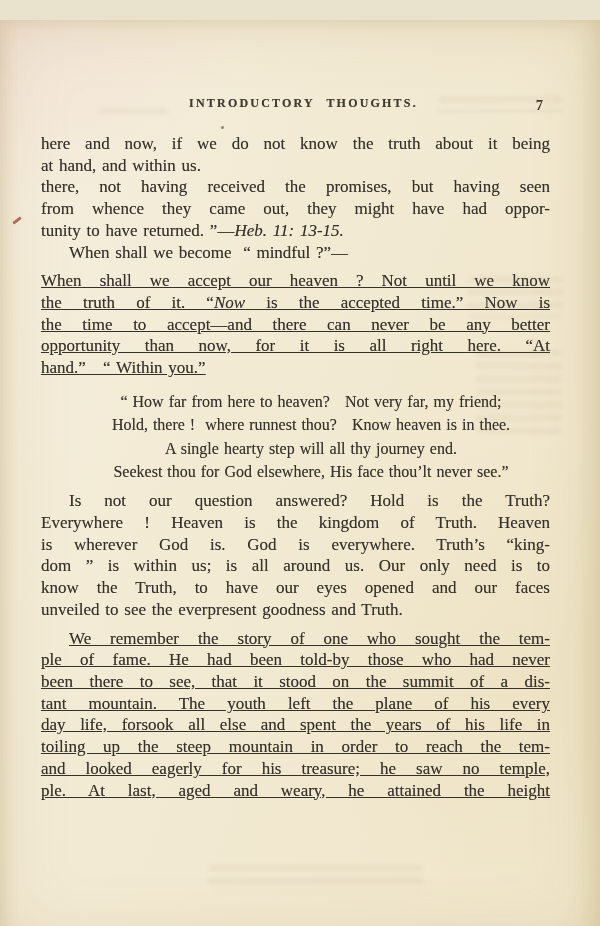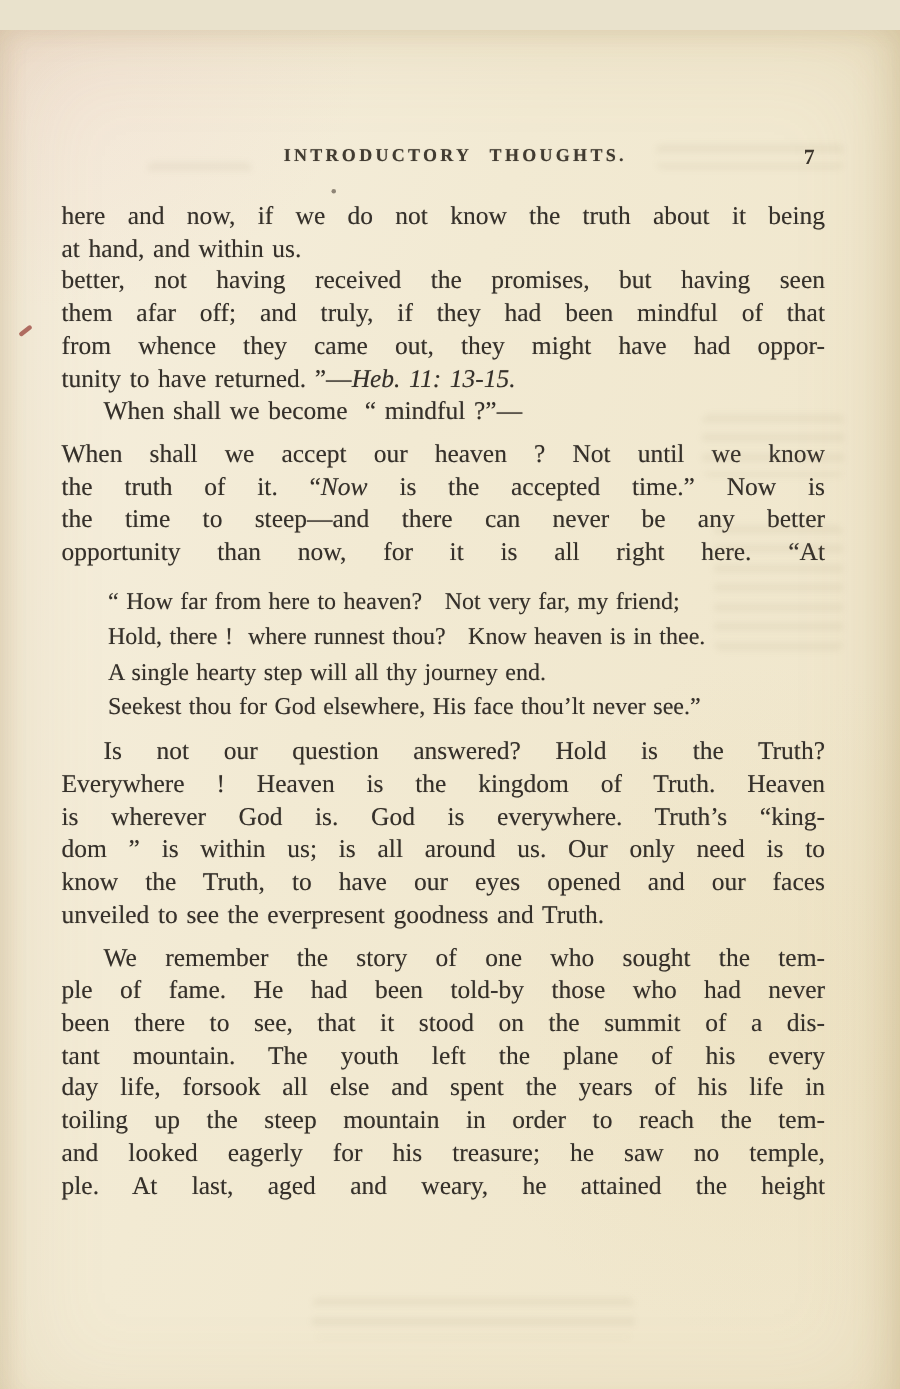--- a/index.html
+++ b/index.html
@@ -41,35 +41,35 @@
     font-size: 14.5px; font-weight: bold;
     color: #3a342c;
   }
   
   .text-column {
     position: absolute; left: 41px; right: 50px; top: 113px;
     font-size: 17px; line-height: 21.7px;
     text-shadow: 0 0 0.5px rgba(53,48,42,0.45);
   }
   .para { margin: 0; }
-  .para.gap { margin-top: 7px; }
+  .para.gap { margin-top: 7px; text-decoration: underline; }
   .line { word-spacing: 1.5px; white-space: pre-wrap; }
   .line.just {
     white-space: normal;
     text-align: justify;
     text-align-last: justify;
     -moz-text-align-last: justify;
   }
   .line.indent { padding-left: 28px; }
   .para.verse {
     margin: 11px 0 7px;
     padding-left: 31px;
     font-size: 16px; line-height: 23.4px;
   }
-  .para.verse .line { word-spacing: 1px; }
+  .para.verse .line { word-spacing: 1px; text-align: center; }
   i { font-style: italic; }
   
   .ink-speck {
     position: absolute; left: 12px; top: 199px;
     width: 10px; height: 3px; border-radius: 2px;
     background: var(--speck, #a3564c);
     transform: rotate(-38deg); opacity: 0.85;
   }
   .ink-dot {
     position: absolute; left: 221px; top: 106px;
@@ -98,33 +98,33 @@
     <div class="running-title">INTRODUCTORY THOUGHTS.</div>
     <div class="page-number">7</div>
   </div>
 
   <div class="text-column">
       <div class="para body">
         <div class="line just">here and now, if we do not know the truth about it being</div>
         <div class="line">at hand, and within us.</div>
       </div>
       <div class="para body">
-        <div class="line just">better, not having received the promises, but having seen</div>
-        <div class="line just">them afar off; and truly, if they had been mindful of that</div>
+        <div class="line just">there, not having received the promises, but having seen</div>
         <div class="line just">from whence they came out, they might have had oppor-</div>
         <div class="line">tunity to have returned. ”—<i>Heb. 11: 13-15.</i></div>
       </div>
       <div class="para body">
         <div class="line indent">When shall we become  “ mindful ?”—</div>
       </div>
       <div class="para body gap">
         <div class="line just">When shall we accept our heaven ?  Not until we know</div>
         <div class="line just">the truth of it.  “<i>Now</i> is the accepted time.”  Now is</div>
-        <div class="line just">the time to steep—and there can never be any better</div>
+        <div class="line just">the time to accept—and there can never be any better</div>
         <div class="line just">opportunity than now, for it is all right here.  “At</div>
+        <div class="line">hand.”   “ Within you.”</div>
       </div>
       <div class="para verse">
         <div class="line">“ How far from here to heaven?   Not very far, my friend;</div>
         <div class="line">Hold, there !  where runnest thou?   Know heaven is in thee.</div>
         <div class="line">A single hearty step will all thy journey end.</div>
         <div class="line">Seekest thou for God elsewhere, His face thou’lt never see.”</div>
       </div>
       <div class="para body">
         <div class="line just indent">Is not our question answered?   Hold is the Truth?</div>
         <div class="line just">Everywhere !   Heaven is the kingdom of Truth.  Heaven</div>

